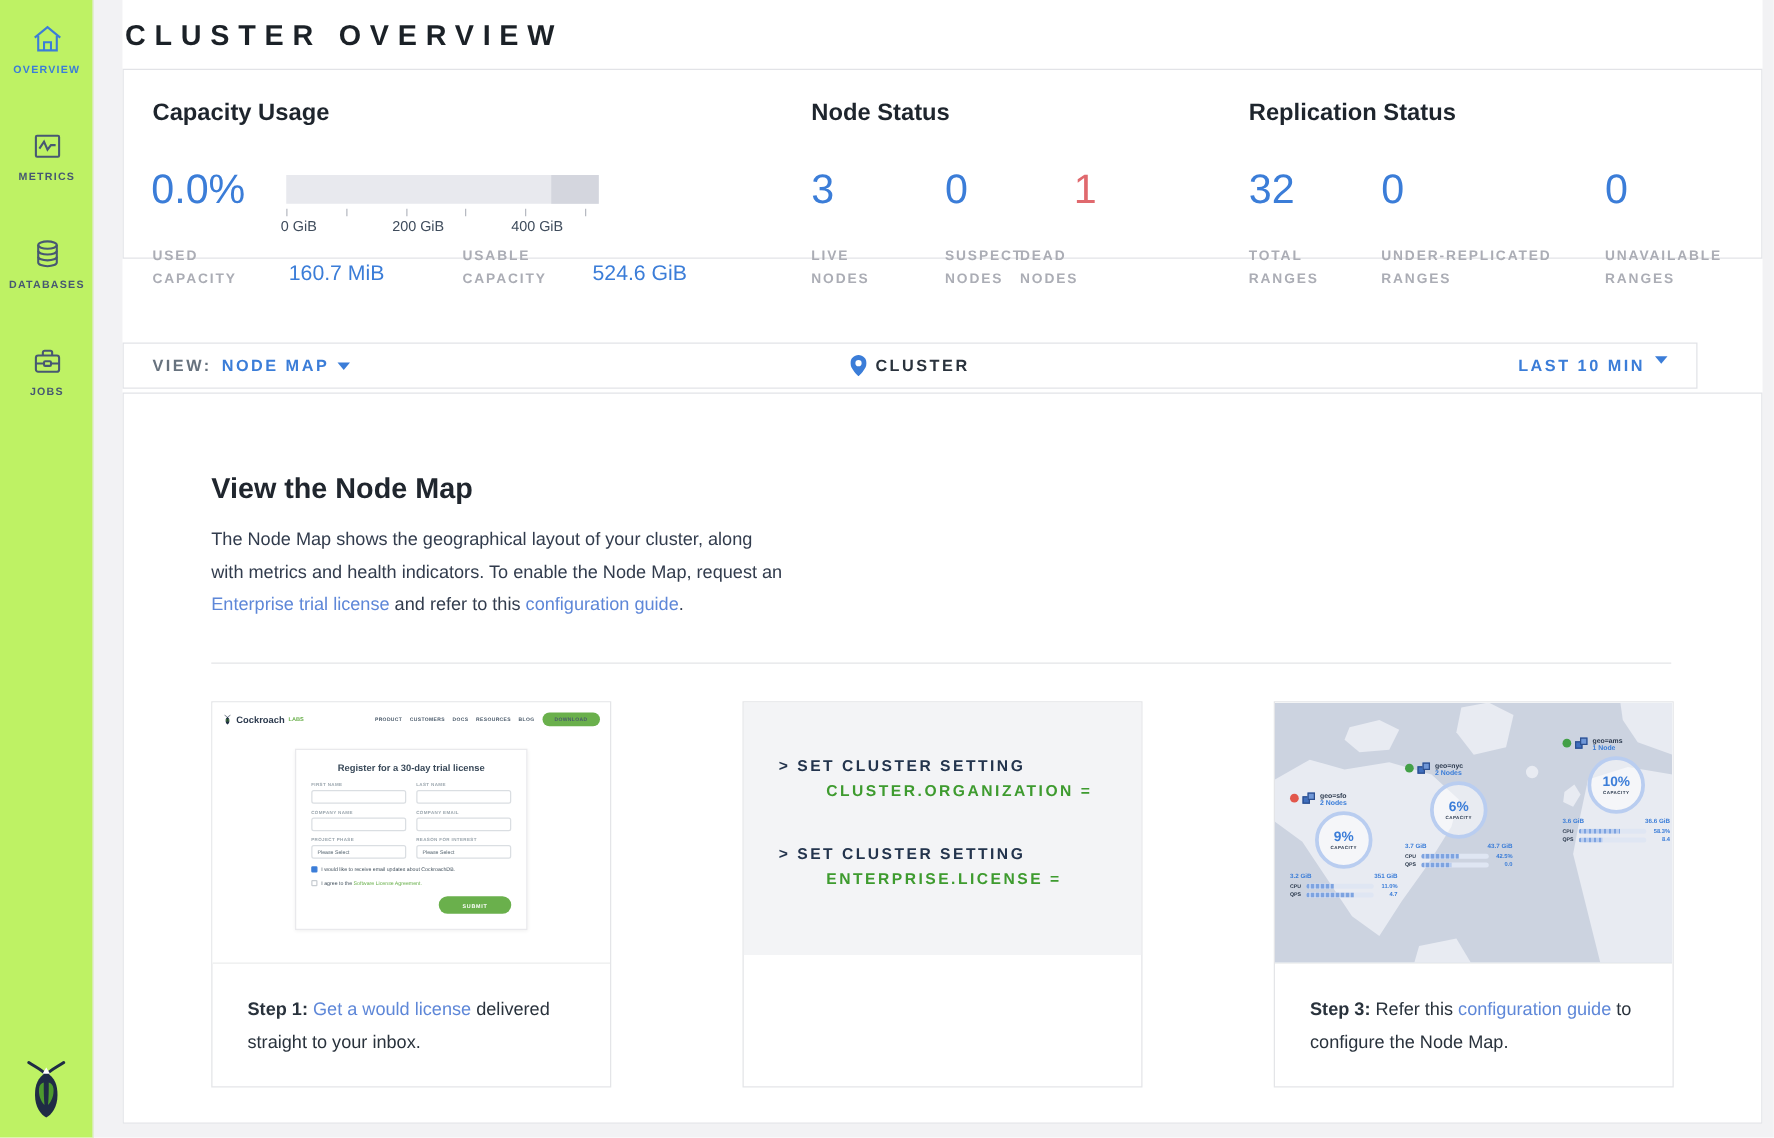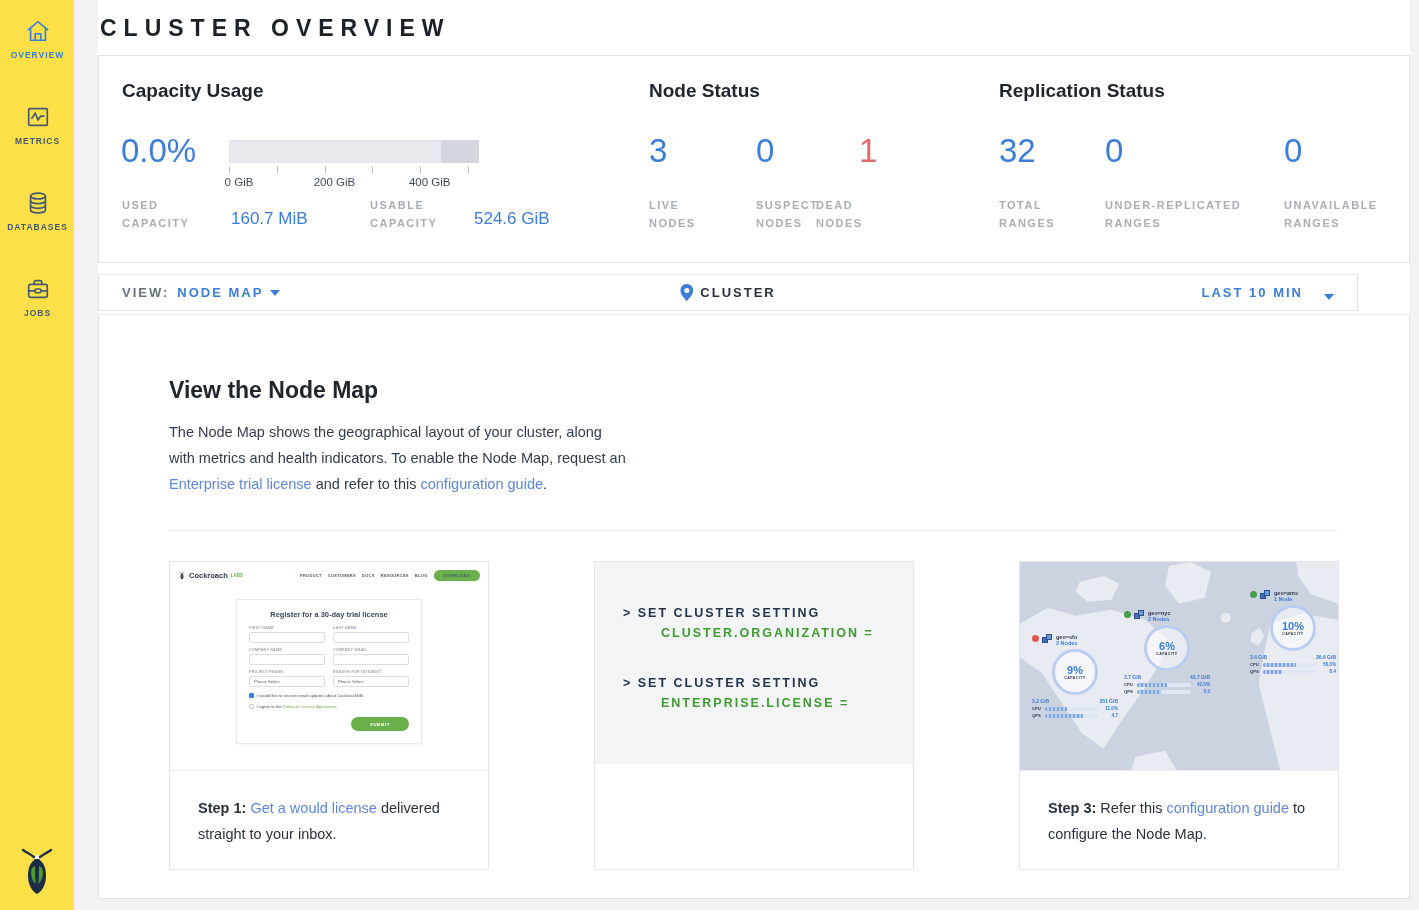--- a/index.html
+++ b/index.html
@@ -1,52 +1,52 @@
 <!DOCTYPE html>
 <html><head>
 <meta charset="utf-8">
 <style>
   * { margin:0; padding:0; box-sizing:border-box; }
   html,body { width:1419px; height:910px; overflow:hidden; }
   body { background:#f2f2f4; font-family:"Liberation Sans", sans-serif; color:#242c35; }
 
   
-  .sidebar { position:absolute; left:0; top:0; width:75px; height:910px; background:#fde047; border-right:1px solid #ebebee; z-index:5; }
+  .sidebar { position:absolute; left:0; top:0; width:75px; height:910px; background:#bef264; border-right:1px solid #ebebee; z-index:5; }
   .side-item { width:75px; text-align:center; padding-top:18px; cursor:pointer; color:#475872; }
   .side-item .icn { display:block; margin:0 auto 6px; width:26px; height:26px; }
   .side-item .lbl { display:block; font-size:8.5px; font-weight:700; letter-spacing:1px; }
   .side-item.active { color:#3b7dd8; }
   .side-logo { position:absolute; left:13px; bottom:14px; width:48px; height:52px; }
 
   
   .content { position:absolute; left:98px; top:0; width:1312px; height:899px; background:#fff; }
   .page-title { padding:15px 0 0 2px; font-size:23px; font-weight:700; letter-spacing:7px; color:#1b2127; }
 
   .panel { border:1px solid #e2e3e7; background:#fff; }
-  .summary-panel { position:absolute; left:0; top:55px; width:1312px; height:208px; }
+  .summary-panel { position:absolute; left:0; top:55px; width:1312px; height:152px; }
   .col-title { position:absolute; font-size:19px; font-weight:600; color:#1e252d; }
   .big { position:absolute; font-size:33px; color:#3b7dd8; }
   .big.red { color:#e0696e; }
   .small-label { position:absolute; font-size:11px; letter-spacing:1.5px; color:#abadb5; line-height:18px; font-weight:600; }
   .cap-value { position:absolute; font-size:17px; color:#3b7dd8; }
 
   .cap-bar { position:absolute; left:130px; top:84px; width:250px; height:23px; background:#e8e9ee; }
   .cap-bar .seg { position:absolute; right:0; top:0; height:23px; width:15.2%; background:#d4d6de; }
   .cap-scale { position:absolute; left:130px; top:111px; width:250px; height:26px; }
   .tick { position:absolute; top:0; width:1px; height:6px; background:#b7bac2; }
   .tick-lab { position:absolute; top:9px; transform:translateX(-50%); font-size:11.5px; color:#3f4c5c; white-space:nowrap;padding-left:20px; }
 
   
   .view-bar { position:absolute; left:0; top:274px; width:1260px; height:37px; display:flex; align-items:center; }
   .vb-left { margin-left:23px; display:flex; align-items:center; gap:8px; }
   .vb-label { font-size:13px; letter-spacing:2px; color:#67727e; font-weight:600; }
   .vb-link { font-size:13px; letter-spacing:2px; color:#3b7dd8; font-weight:600; cursor:pointer; display:flex; align-items:center; gap:7px; }
   .caret { width:0; height:0; border-left:5px solid transparent; border-right:5px solid transparent; border-top:6px solid #3b7dd8; display:inline-block; }
   .vb-center { position:absolute; left:50%; transform:translateX(-50%); display:flex; align-items:center; gap:7px; font-size:13px; letter-spacing:2px; font-weight:600; color:#29323c; }
-  .vb-right { position:absolute; right:23px; display:flex; align-items:flex-end; gap:21px; font-size:13px; letter-spacing:2px; color:#3b7dd8; font-weight:600; cursor:pointer; }
+  .vb-right { position:absolute; right:23px; display:flex; align-items:flex-start; gap:8px; font-size:13px; letter-spacing:2px; color:#3b7dd8; font-weight:600; cursor:pointer; }
 
   
   .main-panel { position:absolute; left:0; top:314px; width:1312px; height:585px; }
   .main-head { position:absolute; left:70px; top:62px; font-size:23px; font-weight:600; color:#20262e; }
   .main-desc { position:absolute; left:70px; top:104px; width:458px; font-size:14.5px; line-height:26px; color:#323c4d; }
   a.lnk { color:#5e87d8; text-decoration:none; cursor:pointer; }
   .trial-btn { position:absolute; right:71px; top:68px; width:312px; height:40px; background:#fff; border:1px solid #ccd1d8; border-radius:4px; color:#3b7dd8; font-size:14px; letter-spacing:1.5px; font-weight:600; font-family:inherit; cursor:pointer; }
   .divider { position:absolute; left:70px; right:72px; top:215px; border-top:1px solid #e4e5e8; }
 
   .cards { position:absolute; left:70px; top:246px; width:1170px; display:flex; justify-content:space-between; }

